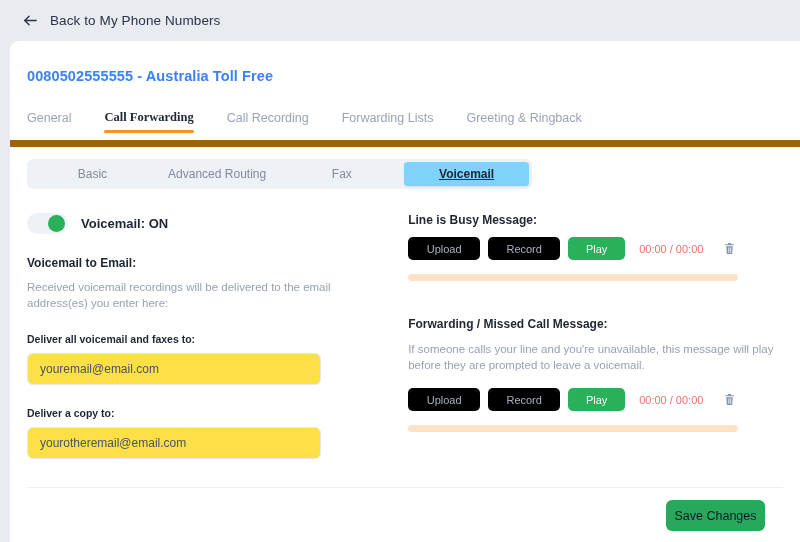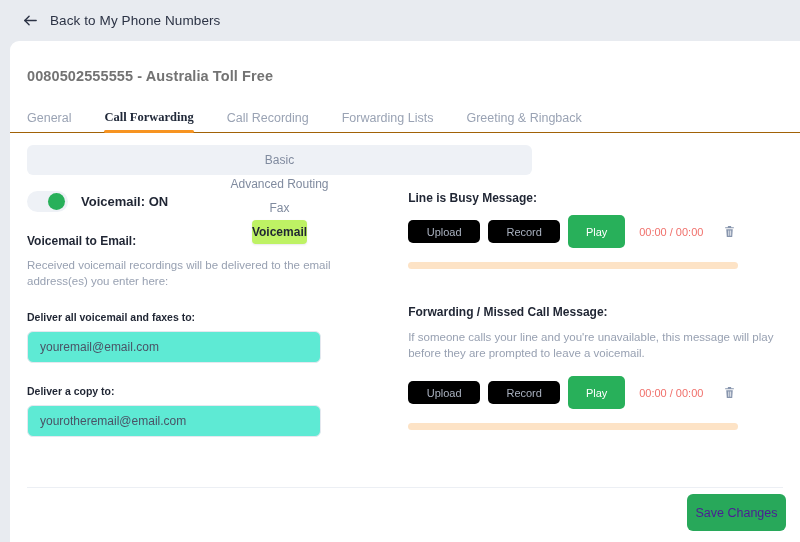--- a/index.html
+++ b/index.html
@@ -49,32 +49,32 @@
     height: 501px;
     background: #ffffff;
     border-top-left-radius: 9px;
     box-sizing: border-box;
     overflow: hidden;
   }
 
   .card-title {
     font-size: 14.5px;
     font-weight: bold;
-    color: #737373;
+    color: #3b82f6;
     padding: 27px 0 0 17px;
     letter-spacing: .1px;
   }
 
   
   .main-tabs {
     display: flex;
     align-items: flex-end;
-    padding: 0 0 0 17px;
+    padding: 0 0 8px 17px;
     margin-top: 20px;
-    border-bottom: 1px solid #a16207;
+    border-bottom: 7px solid #a16207;
     height: 28px;
   }
   .main-tab {
     font-size: 12.5px;
     color: #9aa3b4;
     padding: 0 0 7px 0;
     margin-right: 33px;
     cursor: pointer;
     position: relative;
     white-space: nowrap;
@@ -101,44 +101,44 @@
   }
   .subtabs {
     background: #eef1f6;
     border-radius: 6px;
     height: 30px;
     display: flex;
     align-items: center;
     padding: 3px;
     box-sizing: border-box;
     width: 505px;
-    flex-direction: column;
   }
   .subtab {
     flex: 1;
     text-align: center;
     font-size: 12px;
     color: #808b9f;
     line-height: 24px;
     height: 24px;
     border-radius: 4px;
     cursor: pointer;
     white-space: nowrap;
   }
   .subtab.active {
-    background: #bef264;
+    background: #7dd3fc;
     color: #1f2533;
     font-weight: bold;
     box-shadow: 0 1px 2px rgba(40,50,80,.10);
+    text-decoration: underline;
   }
 
   
   .content {
     display: flex;
-    padding: 16px 17px 0 17px;
+    padding: 24px 17px 0 17px;
     gap: 18px;
   }
   .col-left { width: 355px; }
   .col-right { width: 380px; margin-left: 13px; }
 
   
   .toggle-row {
     display: flex;
     align-items: center;
     gap: 13px;
@@ -190,21 +190,21 @@
     width: 294px;
     height: 32px;
     border: 1px solid #e4e8ef;
     border-radius: 6px;
     box-sizing: border-box;
     font-size: 12px;
     color: #4a5366;
     padding: 0 12px;
     font-family: "Liberation Sans", sans-serif;
     outline: none;
-    background: #5eead4;
+    background: #fde047;
   }
   .field-block { margin-bottom: 22px; }
 
   
   .audio-block { margin-bottom: 36px; }
   .audio-head {
     font-size: 12px;
     font-weight: bold;
     color: #1f2533;
     margin-bottom: 10px;
@@ -227,21 +227,21 @@
     border: none;
     border-radius: 5px;
     font-size: 11px;
     color: #aab2c0;
     font-family: "Liberation Sans", sans-serif;
     cursor: default;
     margin-right: 8px;
   }
   .btn-play {
     width: 57px;
-    height: 33px;
+    height: 23px;
     background: #28b05a;
     border: none;
     border-radius: 5px;
     font-size: 11px;
     color: #ffffff;
     font-family: "Liberation Sans", sans-serif;
     cursor: pointer;
     margin-right: 14px;
   }
   .time-text {
@@ -268,28 +268,28 @@
   .divider {
     position: absolute;
     left: 17px;
     right: 17px;
     bottom: 54px;
     height: 1px;
     background: #eceff4;
   }
   .save-btn {
     position: absolute;
-    right: 14px;
+    right: 35px;
     bottom: 11px;
     width: 99px;
-    height: 37px;
+    height: 31px;
     background: #28a85a;
     border: none;
     border-radius: 6px;
-    color: #4c1d95;
+    color: #0f172a;
     font-size: 12.5px;
     font-family: "Liberation Sans", sans-serif;
     cursor: pointer;
   }
 </style>
 </head>
 <body>
 
 <div class="topbar">
   <div class="back-link">

